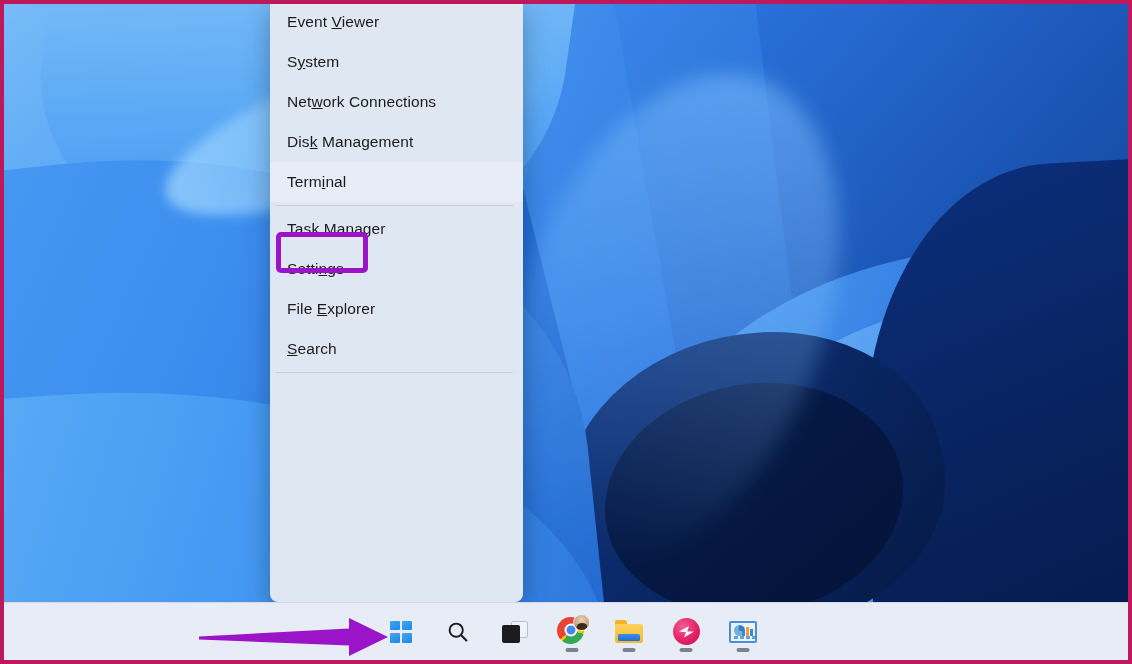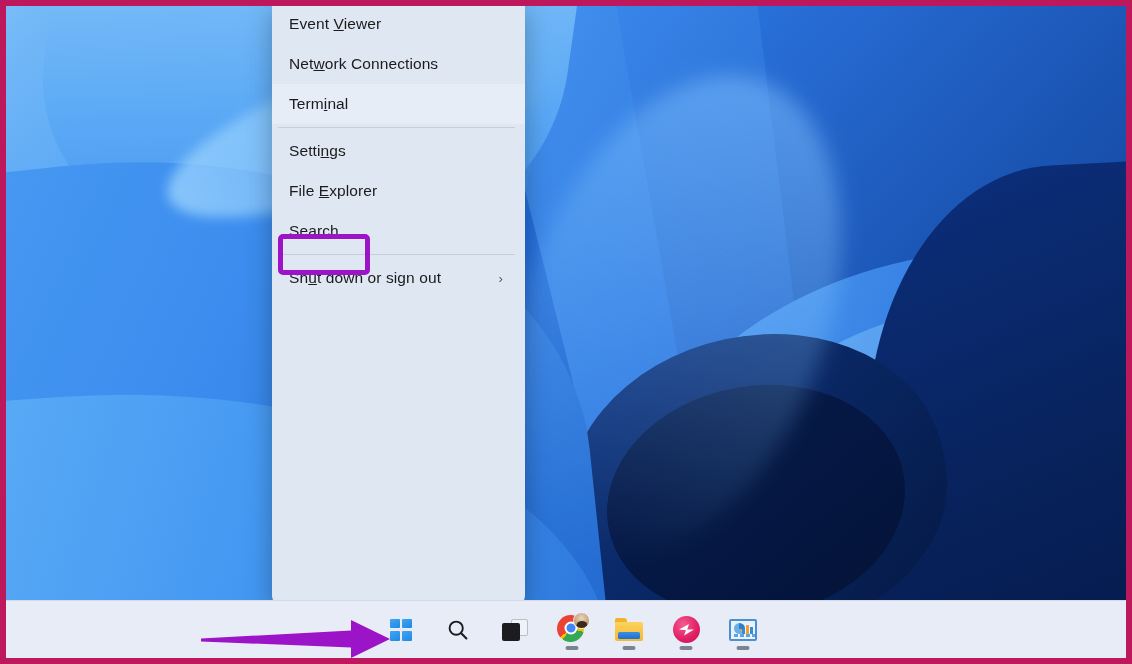--- a/index.html
+++ b/index.html
@@ -9,21 +9,21 @@
     height: 664px;
     overflow: hidden;
     font-family: "Liberation Sans", sans-serif;
   }
 
   #screen {
     position: relative;
     width: 1132px;
     height: 664px;
     overflow: hidden;
-    border: 6px solid #be185d;
+    border: 4px solid #be185d;
     background: #0a2a6e;
   }
 
   
   #wallpaper {
     position: absolute;
     inset: 0;
     background: linear-gradient(160deg, #cfe0f5 0%, #8fc0f2 14%, #2f7ae8 34%, #1658c8 55%, #0b3a96 76%, #07266b 100%);
     overflow: hidden;
   }
@@ -400,40 +400,45 @@
     <div class="rib r4"></div>
     <div class="rib hl1"></div>
     <div class="rib hl2"></div>
   </div>
 
   <div id="winx-menu">
       <div class="menu-item">
         <span class="lbl">Event <u>V</u>iewer</span>
       </div>
       <div class="menu-item">
+        <span class="lbl">S<u>y</u>stem</span>
+      </div>
+      <div class="menu-item">
         <span class="lbl">Net<u>w</u>ork Connections</span>
+      </div>
+      <div class="menu-item">
+        <span class="lbl">Dis<u>k</u> Management</span>
       </div>
       <div class="menu-item hover">
         <span class="lbl">Term<u>i</u>nal</span>
       </div>
       <div class="menu-sep"></div>
       <div class="menu-item">
+        <span class="lbl"><u>T</u>ask Manager</span>
+      </div>
+      <div class="menu-item">
         <span class="lbl">Setti<u>n</u>gs</span>
       </div>
       <div class="menu-item">
         <span class="lbl">File <u>E</u>xplorer</span>
       </div>
       <div class="menu-item">
         <span class="lbl"><u>S</u>earch</span>
       </div>
       <div class="menu-sep"></div>
-      <div class="menu-item">
-        <span class="lbl">Sh<u>u</u>t down or sign out</span>
-        <span class="chev">›</span>
-      </div>
     </div>
 
   <div id="terminal-highlight"></div>
 
   <div id="taskbar">
     <div id="taskbar-icons">
 
       <div class="tb-btn">
         <div class="win-logo">
           <i></i>

